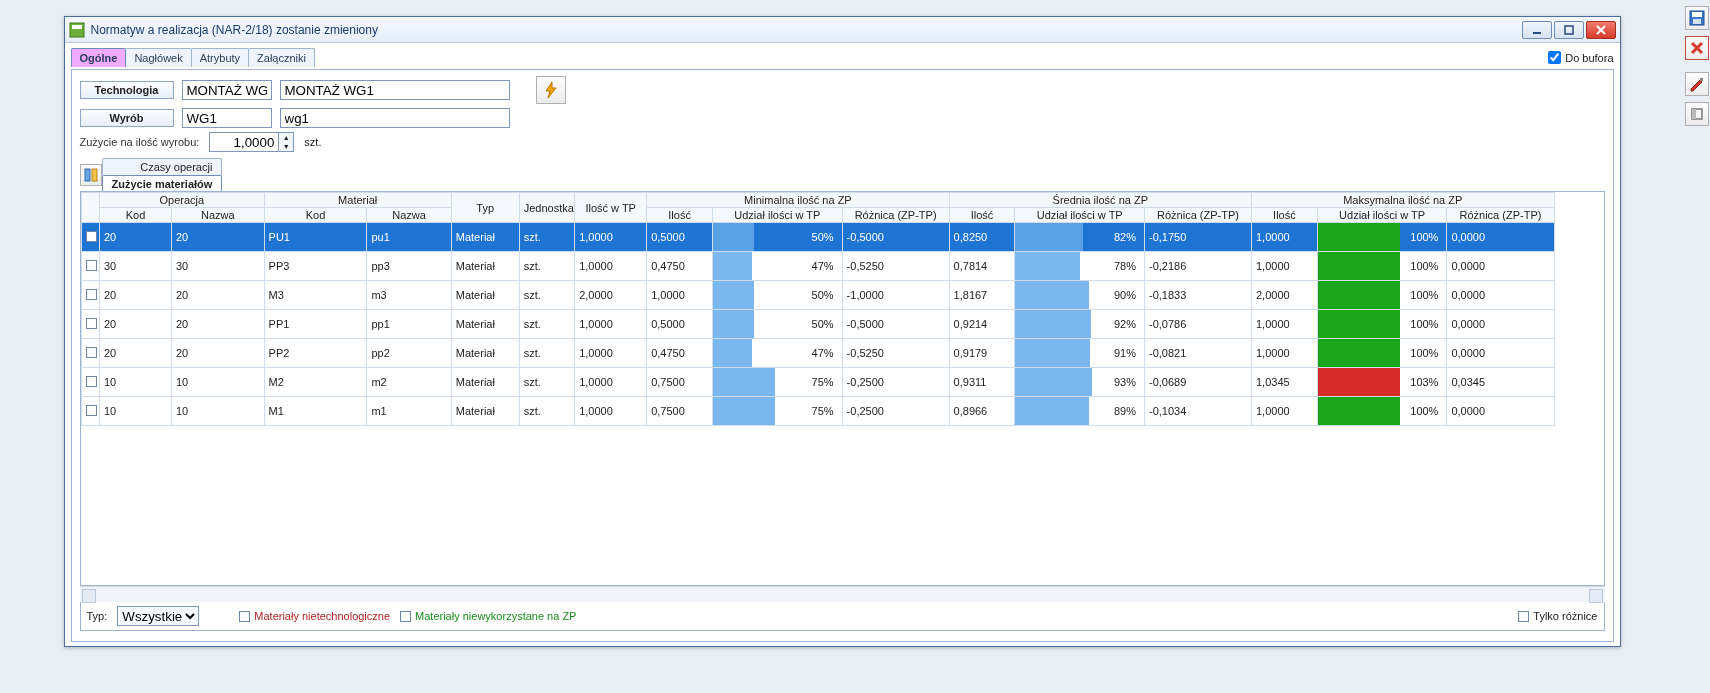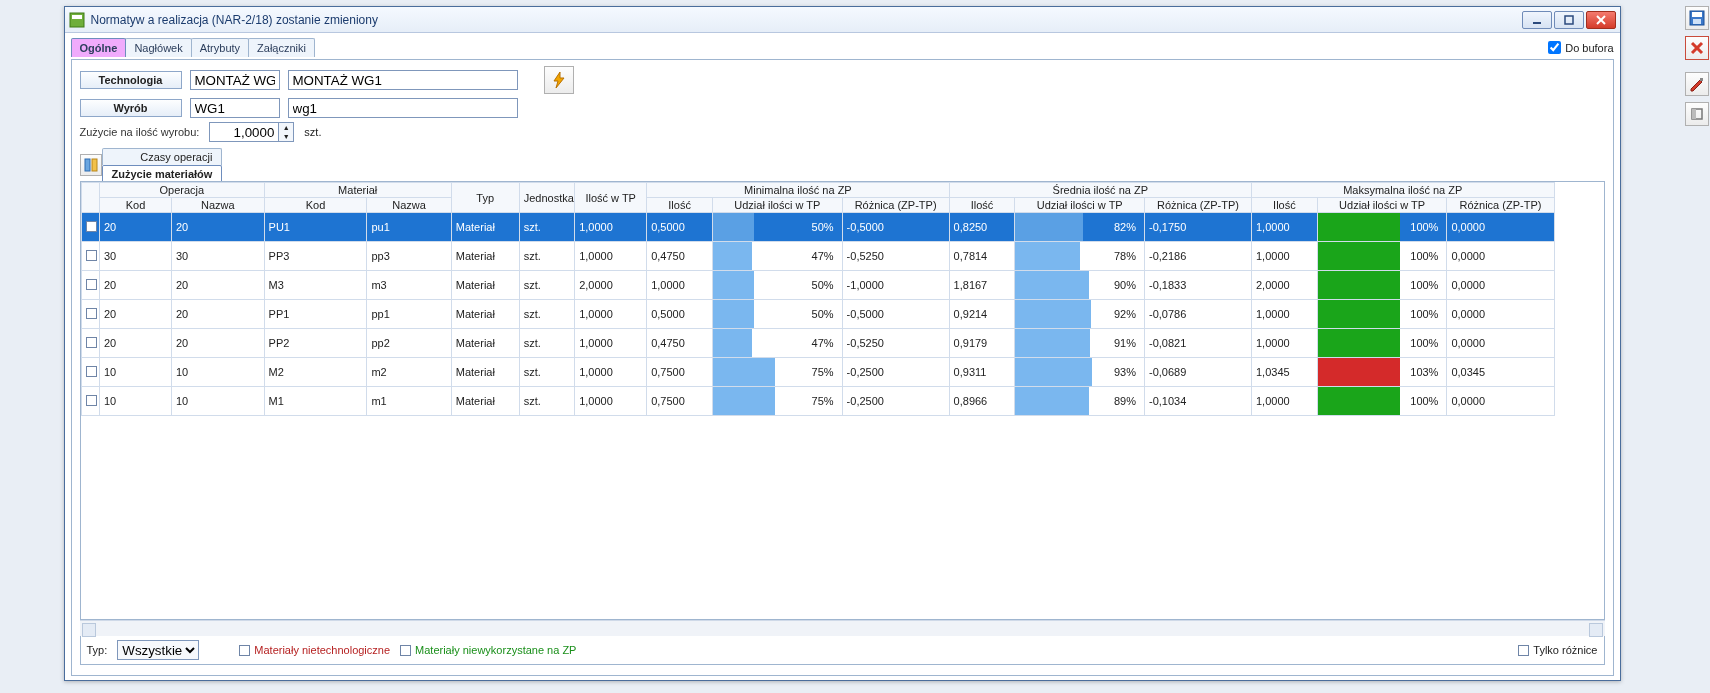--- a/index.html
+++ b/index.html
@@ -1,49 +1,49 @@
 <!DOCTYPE html>
 <html><head>
 <meta charset="utf-8">
 <style>
 html,body{margin:0;padding:0;font-family:"Segoe UI",Tahoma,sans-serif;font-size:11px;color:#222;background:#e9eef5;}
 *{box-sizing:border-box;}
-.window{width:1557px;margin:6px auto;background:#fff;border:1px solid #4a6d9c;box-shadow:0 1px 4px rgba(0,0,0,.25);}
+.window{width:1557px;margin:16px auto;background:#fff;border:1px solid #4a6d9c;box-shadow:0 1px 4px rgba(0,0,0,.25);}
 .titlebar{height:26px;background:linear-gradient(#f5f9ff,#e6eef8);border-bottom:1px solid #b8c7df;display:flex;align-items:center;padding:0 4px;}
 .titlebar .app-icon{width:16px;height:16px;margin-right:6px;display:inline-flex;align-items:center;justify-content:center;}
 .titlebar .title{flex:1;color:#1c3c6e;font-size:12px;}
 .winbtns{display:flex;gap:2px;}
 .winbtn{width:30px;height:18px;border:1px solid #6f8bb8;background:linear-gradient(#f0f5fd,#d7e3f3);display:flex;align-items:center;justify-content:center;border-radius:2px;cursor:pointer;}
 .winbtn.close{background:linear-gradient(#f47a6e,#d43b2a);border-color:#a12e1e;color:#fff;}
 .winbtn svg{width:10px;height:10px;}
 .body{padding:4px 6px;}
 .topbar{display:flex;align-items:flex-start;justify-content:space-between;}
 .tabs{display:flex;gap:0;margin-bottom:4px;}
 .tab{padding:3px 8px;border:1px solid #9fb5cf;border-bottom:none;background:#eef4fb;color:#2c3e5c;cursor:pointer;border-radius:2px 2px 0 0;margin-right:-1px;position:relative;top:1px;}
 .tab.active{background:#f0abfc;font-weight:600;border-color:#6e8dbd;z-index:2;}
 .buf{display:flex;align-items:center;gap:4px;padding-top:4px;}
 .buf input{margin:0;}
 .tabpanel{border:1px solid #9fb5cf;background:#fff;padding:6px 8px 10px;margin-top:-1px;}
 .form-row{display:flex;align-items:center;gap:8px;margin-bottom:4px;}
-.label-btn{width:102px;text-align:center;border:1px solid #8ea7c9;background:linear-gradient(#fdfeff,#e6eef8);padding:2px 6px;font-weight:700;cursor:pointer;}
+.label-btn{width:94px;text-align:center;border:1px solid #8ea7c9;background:linear-gradient(#fdfeff,#e6eef8);padding:2px 6px;font-weight:700;cursor:pointer;}
 .txt{border:1px solid #7f97bb;padding:2px 4px;height:20px;background:#fff;}
 .txt.short{width:90px;}
 .txt.long{width:230px;}
 .iconbtn{width:30px;height:28px;border:1px solid #b0b0b0;background:linear-gradient(#fdfdfd,#ececec);display:flex;align-items:center;justify-content:center;cursor:pointer;}
 .zuz{display:flex;align-items:center;gap:10px;}
 .zuz .lbl{color:#333;text-align:right;}
 .spin{display:flex;align-items:center;}
 .spin input{width:70px;text-align:right;border:1px solid #7f97bb;height:20px;padding:2px 4px;}
 .spin .arrows{display:flex;flex-direction:column;border:1px solid #7f97bb;border-left:none;}
 .spin .arrows span{width:14px;height:9px;display:flex;align-items:center;justify-content:center;font-size:7px;background:#f2f6fb;cursor:pointer;}
 .midtabs{display:flex;align-items:center;margin-top:6px;gap:0;}
 .midtabs .iconbtn{width:22px;height:22px;}
 .mtab{padding:2px 9px;border:1px solid #9fb5cf;border-bottom:none;background:#eef4fb;cursor:pointer;border-radius:2px 2px 0 0;text-align:right;}
 .mtab.active{background:#fff;font-weight:600;border-color:#6e8dbd;}
-.grid-wrap{border:1px solid #9fb5cf;background:#fff;margin-top:-1px;height:439px;overflow:auto;position:relative;}
+.grid-wrap{border:1px solid #9fb5cf;background:#fff;margin-top:-1px;height:395px;overflow:auto;position:relative;}
 table.grid{border-collapse:collapse;width:1474px;table-layout:fixed;}
 table.grid th,table.grid td{border:1px solid #d1dceb;padding:1px 4px;font-size:11px;text-align:left;white-space:nowrap;overflow:hidden;}
 table.grid thead th{background:#f5f8fc;font-weight:400;text-align:center;}
 table.grid thead tr.top th{font-weight:400;}
 td.num{text-align:right;}
 td.chk{width:14px;text-align:center;padding:0;}
 td.chk span{display:inline-block;width:11px;height:11px;border:1px solid #6f85a7;background:#fff;}
 tr.sel td{background:#1e74d2;color:#fff;}
 .bar{position:relative;padding:0;}
 .barback{position:absolute;left:0;top:0;bottom:0;background:#7ab7ef;}

